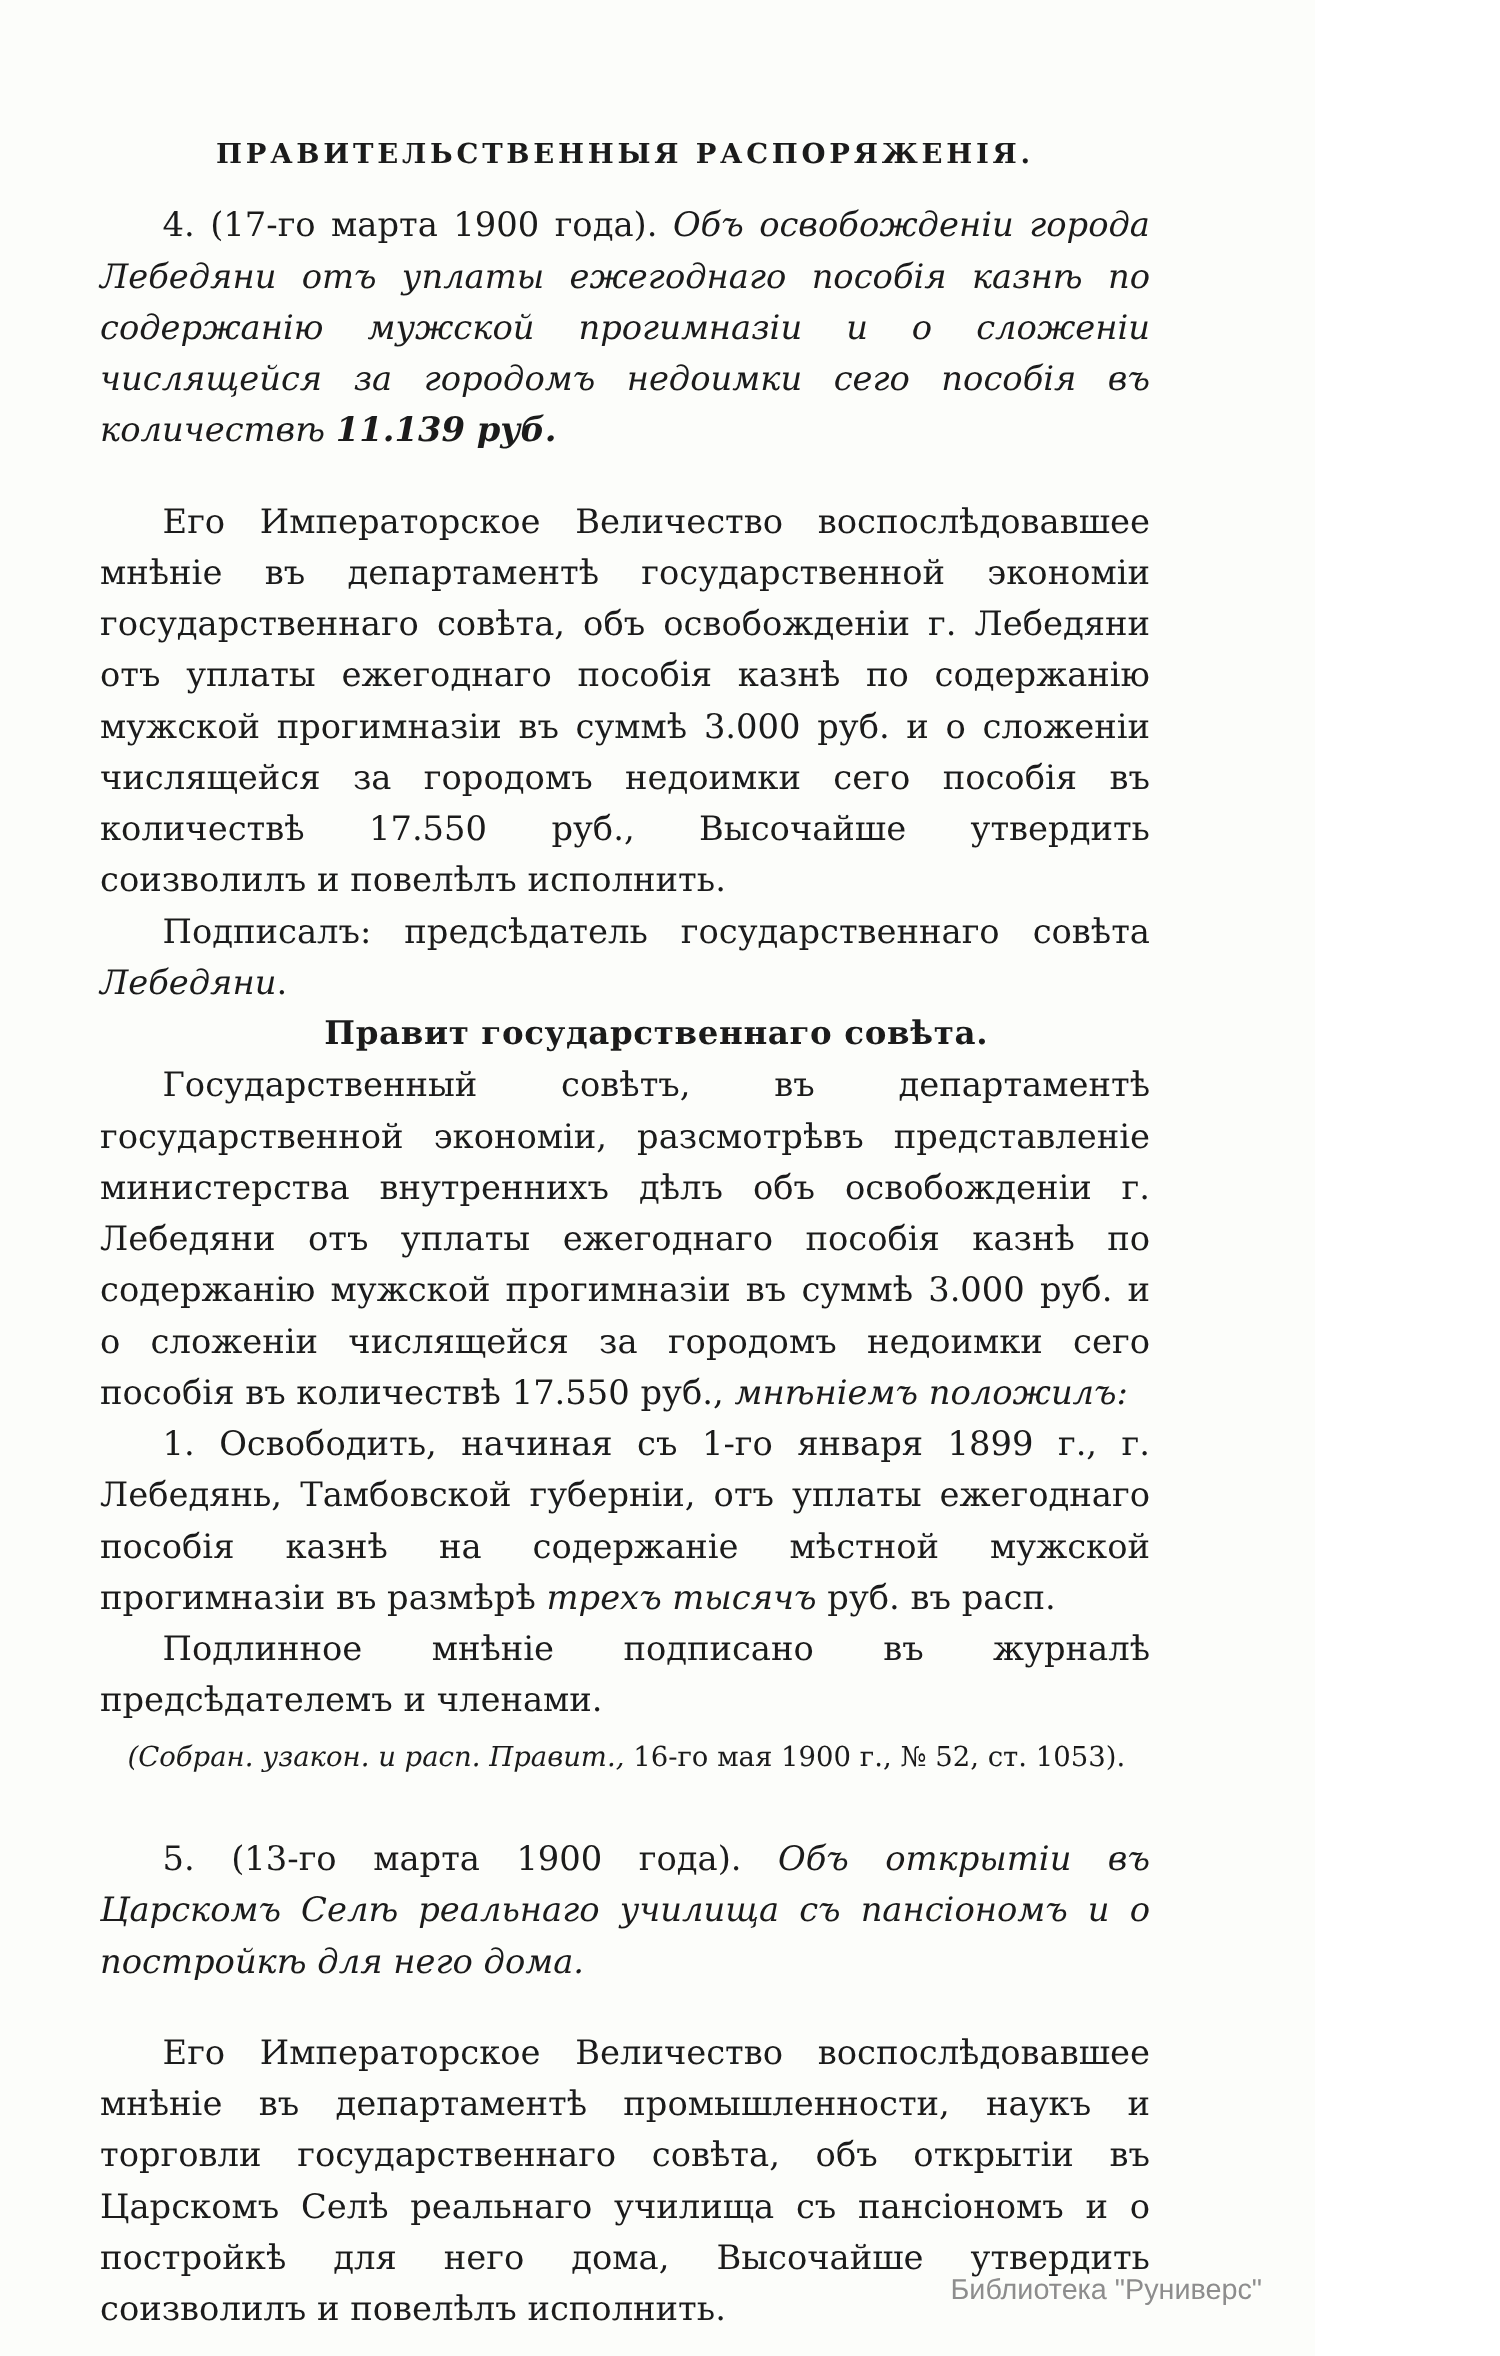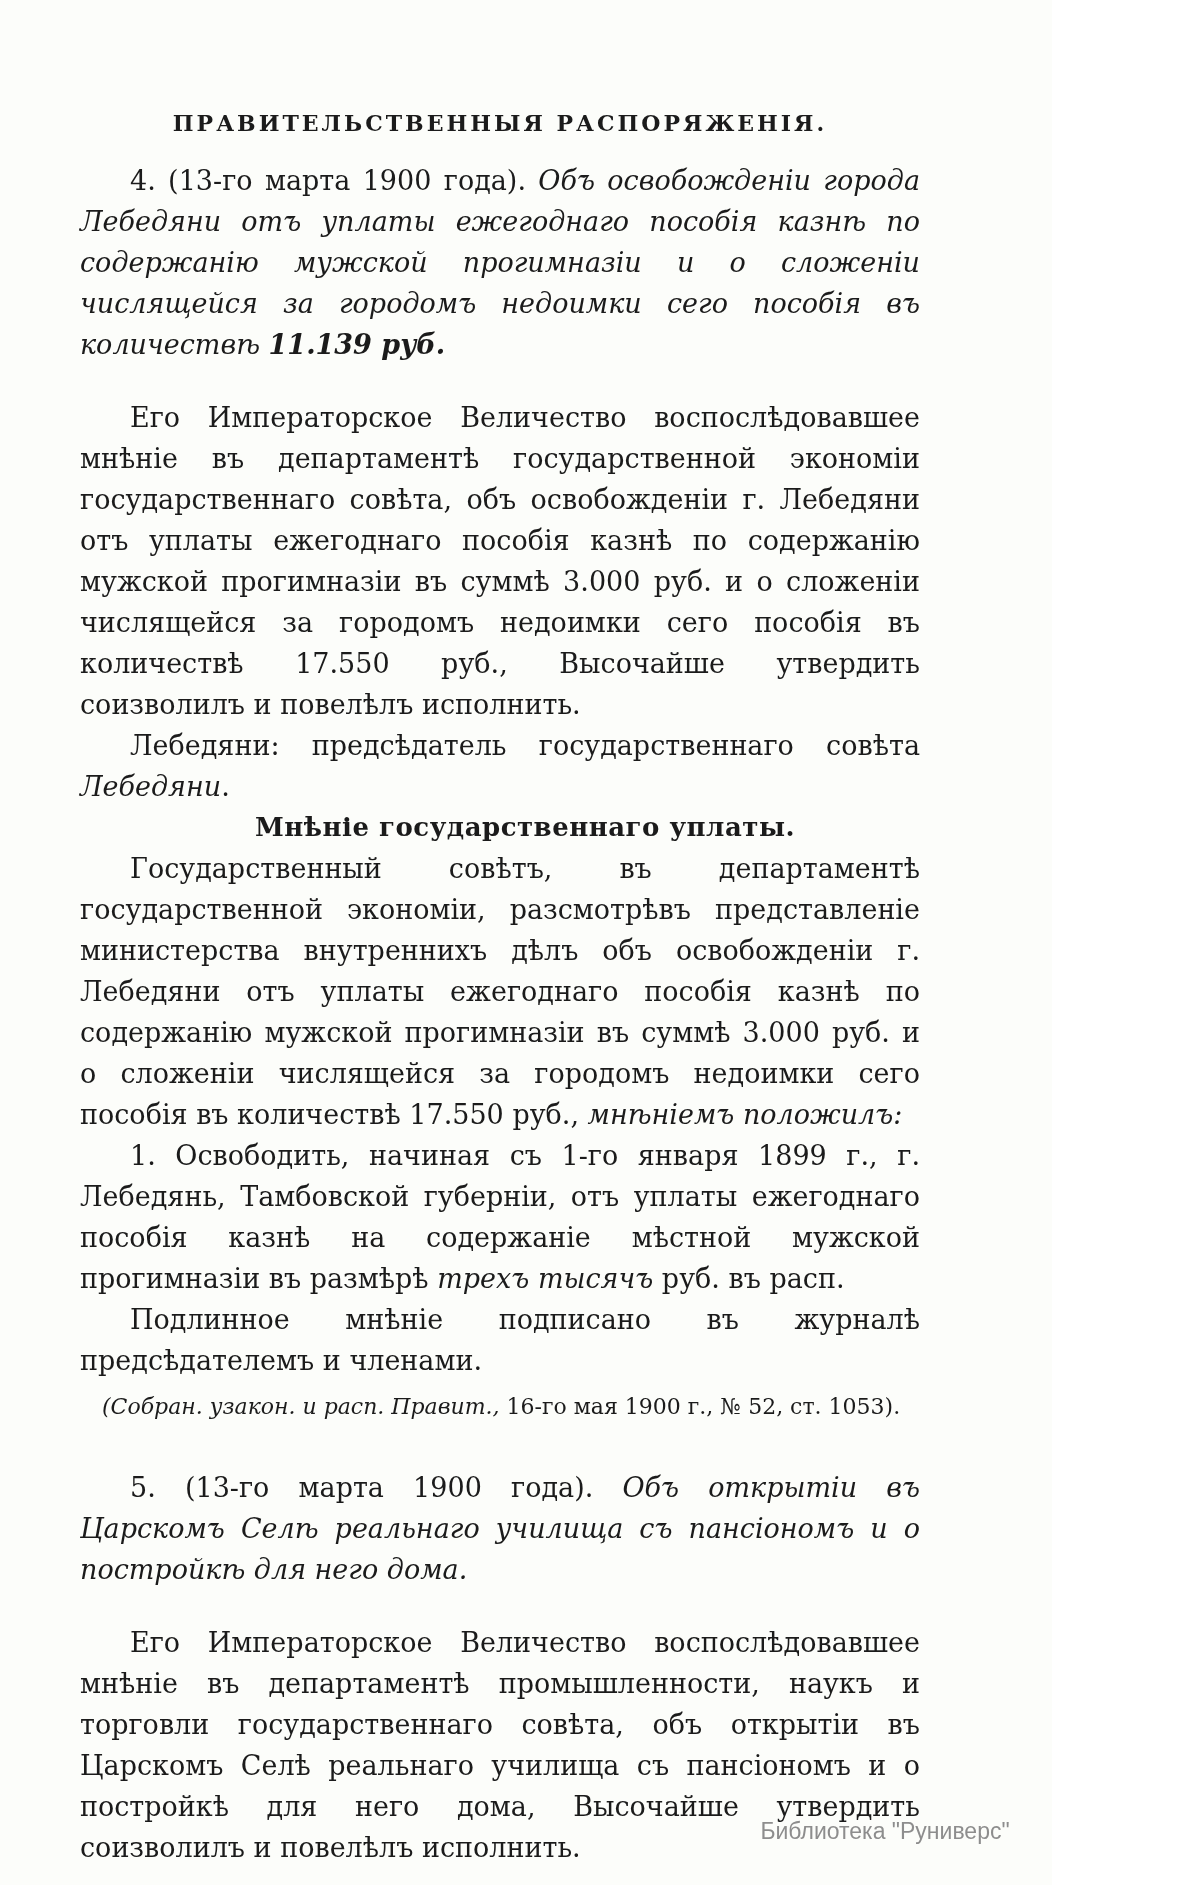--- a/index.html
+++ b/index.html
@@ -86,27 +86,27 @@
 
 <div class="page">
 
   <div class="running-head">
     <div class="head-title">ПРАВИТЕЛЬСТВЕННЫЯ РАСПОРЯЖЕНІЯ.</div>
     <div class="page-num">5</div>
   </div>
 
   <div class="body-col">
 
-    <p><span>4. (13-го марта 1900 года). </span><span class="it">Объ освобожденіи города Лебедяни отъ уплаты ежегоднаго пособія казнѣ по содержанію мужской прогимназіи и о сложеніи числящейся за городомъ недоимки сего пособія въ количествѣ </span><span class="bi">11.139 руб.</span></p>
+    <p><span>4. (17-го марта 1900 года). </span><span class="it">Объ освобожденіи города Лебедяни отъ уплаты ежегоднаго пособія казнѣ по содержанію мужской прогимназіи и о сложеніи числящейся за городомъ недоимки сего пособія въ количествѣ </span><span class="bi">11.139 руб.</span></p>
 
     <p class="decree">Его Императорское Величество воспослѣдовавшее мнѣніе въ департаментѣ государственной экономіи государственнаго совѣта, объ освобожденіи г. Лебедяни отъ уплаты ежегоднаго пособія казнѣ по содержанію мужской прогимназіи въ суммѣ 3.000 руб. и о сложеніи числящейся за городомъ недоимки сего пособія въ количествѣ 17.550 руб., Высочайше утвердить соизволилъ и повелѣлъ исполнить.</p>
 
-    <p><span>Лебедяни: предсѣдатель государственнаго совѣта </span><span class="it">Лебедяни</span><span>.</span></p>
+    <p><span>Подписалъ: предсѣдатель государственнаго совѣта </span><span class="it">Лебедяни</span><span>.</span></p>
 
-    <p class="opinion-heading">Мнѣніе государственнаго уплаты.</p>
+    <p class="opinion-heading">Правит государственнаго совѣта.</p>
 
     <p><span>Государственный совѣтъ, въ департаментѣ государственной экономіи, разсмотрѣвъ представленіе министерства внутреннихъ дѣлъ объ освобожденіи г. Лебедяни отъ уплаты ежегоднаго пособія казнѣ по содержанію мужской прогимназіи въ суммѣ 3.000 руб. и о сложеніи числящейся за городомъ недоимки сего пособія въ количествѣ 17.550 руб., </span><span class="it">мнѣніемъ положилъ:</span></p>
 
     <p><span>1. Освободить, начиная съ 1-го января 1899 г., г. Лебедянь, Тамбовской губерніи, отъ уплаты ежегоднаго пособія казнѣ на содержаніе мѣстной мужской прогимназіи въ размѣрѣ </span><span class="it">трехъ тысячъ</span><span> руб. въ расп.</span></p>
 
 
     <p>Подлинное мнѣніе подписано въ журналѣ предсѣдателемъ и членами.</p>
 
     <p class="citation"><span class="it">(Собран. узакон. и расп. Правит.,</span><span> 16-го мая 1900 г., № 52, ст. 1053).</span></p>
 

